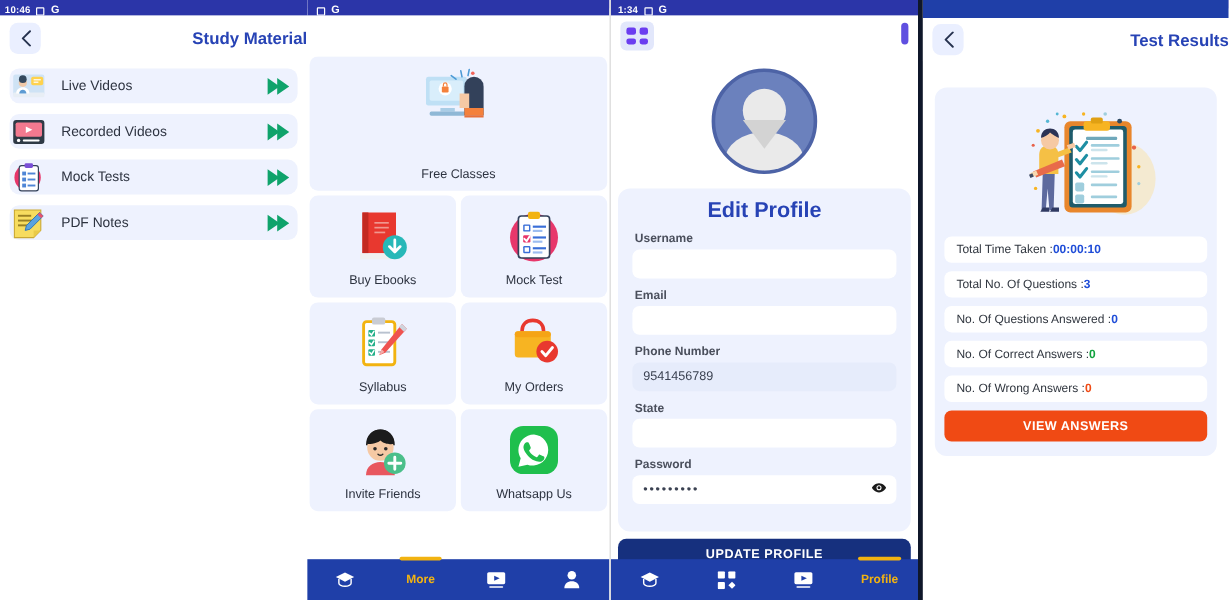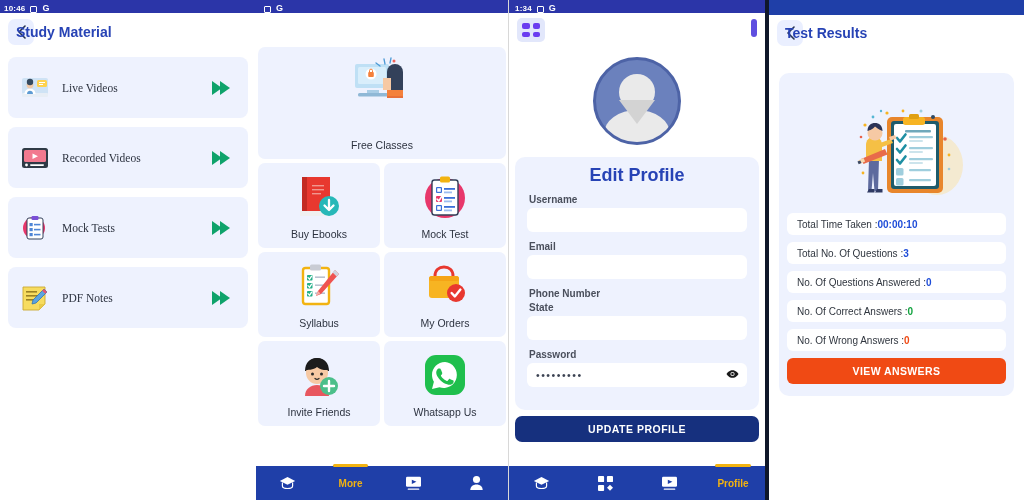--- a/index.html
+++ b/index.html
@@ -33,29 +33,29 @@
   .apphdr {
     height: 38px; background: #ffffff; display: flex; align-items: center;
     padding: 0 8px; position: relative;
   }
   .backbtn {
     width: 26px; height: 26px; border-radius: 7px; background: #eaefff;
     display: flex; align-items: center; justify-content: center;
     color: #26324f; font-size: 16px; line-height: 1;
   }
   .hdr-title {
-    position: absolute; left: 16px; right: 0; text-align: left;
+    position: absolute; left: 0; right: 0; text-align: right;
     font-size: 14px; font-weight: bold; color: #2743b5; pointer-events: none;
   }
 
   
   .p1list { padding: 6px 8px; display: flex; flex-direction: column; gap: 9px; }
   .p1row {
-    height: 61px; background: #eef2fe; border-radius: 8px;
-    display: flex; align-items: center; padding: 0 12px; gap: 12px; font-family: Liberation Serif, serif;
+    height: 29px; background: #eef2fe; border-radius: 8px;
+    display: flex; align-items: center; padding: 0 1px; gap: 12px;
   }
   .p1row .lbl { flex: 1; font-size: 11.5px; color: #2d3340; }
   .ico32 { width: 30px; height: 30px; position: relative; flex: none; }
   .arrow-green {
     width: 0; height: 0; border-top: 7px solid transparent;
     border-bottom: 7px solid transparent; border-left: 10px solid #0fa36b;
     position: relative; margin-right: 6px;
   }
   .arrow-green::after{
     content:""; position:absolute; left:-18px; top:-7px;
@@ -119,21 +119,21 @@
     color:#3b4252; margin-bottom:9px;
   }
   .finput.filled { background:#e6ecfb; }
   .finput.pw { position:relative; letter-spacing:1.5px; }
   .eye { position:absolute; right:8px; top:50%; transform:translateY(-50%); }
   .updbtn {
     background:#16307e; color:#fff; border-radius:7px; height:26px;
     display:flex; align-items:center; justify-content:center;
     font-size:10.5px; font-weight:bold; letter-spacing:.5px; margin:6px 6px 0;
   }
-  .rescard { background:#eef2fe; border-radius:10px; margin:22px 10px 0; padding:24px 8px 12px;text-align:right; }
+  .rescard { background:#eef2fe; border-radius:10px; margin:22px 10px 0; padding:8px 8px 12px;text-align:right; }
   .resill { display:flex; justify-content:center; padding:6px 0 10px; }
   .resrow {
     background:#fff; border-radius:6px; height:22px; display:flex; align-items:center;
     padding:0 10px; margin-bottom:7px; font-size:10px; color:#30363f;
   }
   .resrow b { font-weight:normal; }
   .viewbtn {
     background:#f04a14; color:#fff; border-radius:6px; height:26px;
     display:flex; align-items:center; justify-content:center;
     font-size:10.5px; font-weight:bold; letter-spacing:.4px; margin-top:4px;
@@ -428,20 +428,21 @@
       <div class="formcard">
         <div class="formtitle">Edit Profile</div>
 
         <div class="flabel">Username</div>
         <div class="finput"></div>
 
         <div class="flabel">Email</div>
         <div class="finput"></div>
 
         <div class="flabel">Phone Number</div>
+        <div class="finput filled">9541456789</div>
 
         <div class="flabel">State</div>
         <div class="finput"></div>
 
         <div class="flabel">Password</div>
         <div class="finput pw">
           <span>•••••••••</span>
           <span class="eye">
             <svg width="13" height="10" viewBox="0 0 16 11">
                 <path d="M8 .8C4 .8 1.3 4 .7 5.5 1.3 7 4 10.2 8 10.2s6.7-3.2 7.3-4.7C14.7 4 12 .8 8 .8z" fill="#1a1a1a"></path>

